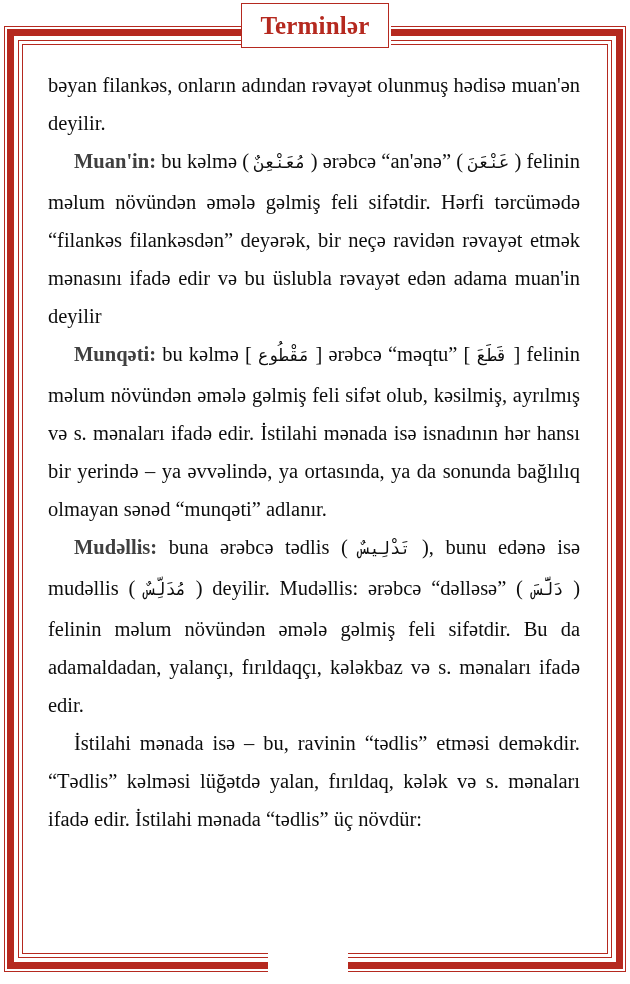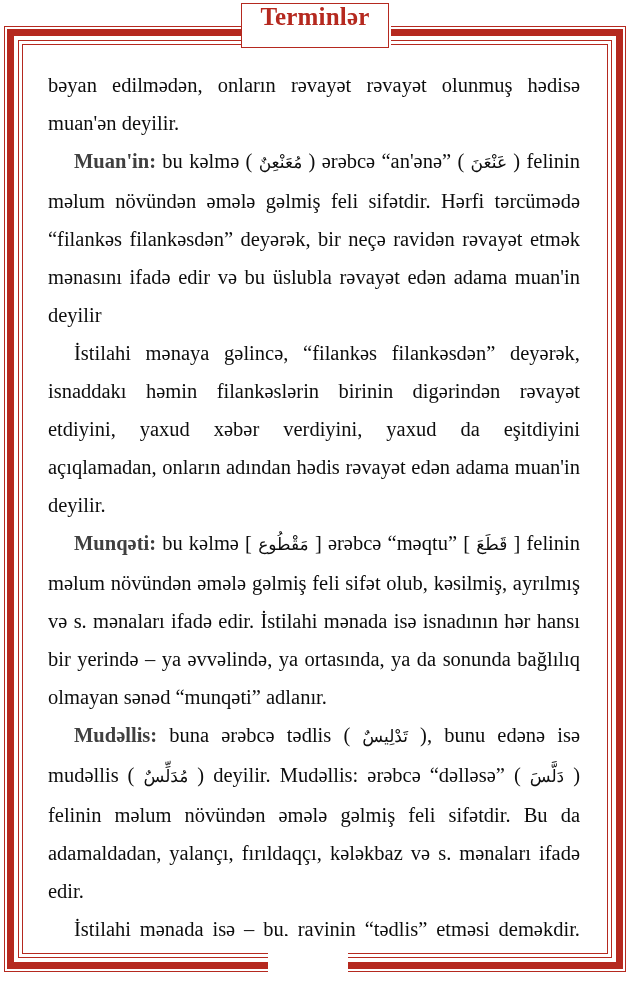--- a/index.html
+++ b/index.html
@@ -79,20 +79,21 @@
 
   
   .title-plate {
     position: absolute;
     left: 241px; top: 3px;
     width: 148px; height: 45px;
     border: 1.5px solid #b5291f;
     background: #ffffff;
     box-sizing: border-box;
     display: flex;
+    align-items: center;
     justify-content: center;
   }
   .title-plate .title-text {
     color: #b5291f;
     font-family: "Liberation Serif", "DejaVu Serif", serif;
     font-weight: bold;
     font-size: 25px;
     line-height: 1;
     letter-spacing: 0.2px;
     white-space: nowrap;
@@ -119,21 +120,21 @@
     hyphens: manual;
   }
   p.indent { text-indent: 26px; }
   p.noindent { text-indent: 0; }
 
   .term {
     color: #404040;
     font-weight: bold;
   }
   .ar {
-    font-family: Liberation Sans, sans-serif;
+    font-family: Liberation Mono, monospace;
     font-size: 17px;
     direction: rtl;
     unicode-bidi: isolate;
   }
 </style>
 </head>
 <body>
 
 <div id="page">
 
@@ -144,25 +145,24 @@
 
   <div class="gap-top"></div>
   <div class="gap-bottom"></div>
 
   <div class="title-plate">
     <span class="title-text">Terminlər</span>
   </div>
 
   <div id="content">
 
-    <p class="para noindent">bəyan edilmədən, onların rəvayət rəvayət olunmuş hədisə muan'ən deyilir.</p>
+    <p class="para noindent">bəyan filankəs, onların adından rəvayət olunmuş hədisə muan'ən deyilir.</p>
 
     <p class="para indent"><span class="term">Muan'in:</span><span> bu kəlmə ( </span><span class="ar">مُعَنْعِنٌ</span><span> ) ərəbcə “an'ənə” ( </span><span class="ar">عَنْعَنَ</span><span> ) felinin məlum növündən əmələ gəlmiş feli sifətdir. Hərfi tərcümədə “filankəs filankəsdən” deyərək, bir neçə ravidən rəvayət etmək mənasını ifadə edir və bu üslubla rəvayət edən adama muan'in deyilir</span></p>
 
-    <p class="para indent">İstilahi mənaya gəlincə, “filankəs filankəsdən” deyərək, isnaddakı həmin filankəslərin birinin digərindən rəvayət etdiyini, yaxud xəbər verdiyini, yaxud da eşitdiyini açıqlamadan, onların adından hədis rəvayət edən adama muan'in deyilir.</p>
 
     <p class="para indent"><span class="term">Munqəti:</span><span> bu kəlmə [ </span><span class="ar">مَقْطُوع</span><span> ] ərəbcə “məqtu” [ </span><span class="ar">قَطَعَ</span><span> ] felinin məlum növündən əmələ gəlmiş feli sifət olub, kəsilmiş, ayrılmış və s. mənaları ifadə edir. İstilahi mənada isə isnadının hər hansı bir yerində – ya əvvəlində, ya ortasında, ya da sonunda bağlılıq olmayan sənəd “munqəti” adlanır.</span></p>
 
     <p class="para indent"><span class="term">Mudəllis:</span><span> buna ərəbcə tədlis ( </span><span class="ar">تَدْلِيسٌ</span><span> ), bunu edənə isə mudəllis ( </span><span class="ar">مُدَلِّسٌ</span><span> ) deyilir. Mudəllis: ərəbcə “dəlləsə” ( </span><span class="ar">دَلَّسَ</span><span> ) felinin məlum növündən əmələ gəlmiş feli sifətdir. Bu da adamaldadan, yalançı, fırıldaqçı, kələkbaz və s. mənaları ifadə edir.</span></p>
 
     <p class="para indent">İstilahi mənada isə – bu, ravinin “tədlis” etməsi deməkdir. “Tədlis” kəlməsi lüğətdə yalan, fırıldaq, kələk və s. mənaları ifadə edir. İstilahi mənada “tədlis” üç növdür:</p>
 
   </div>
 </div>
 

